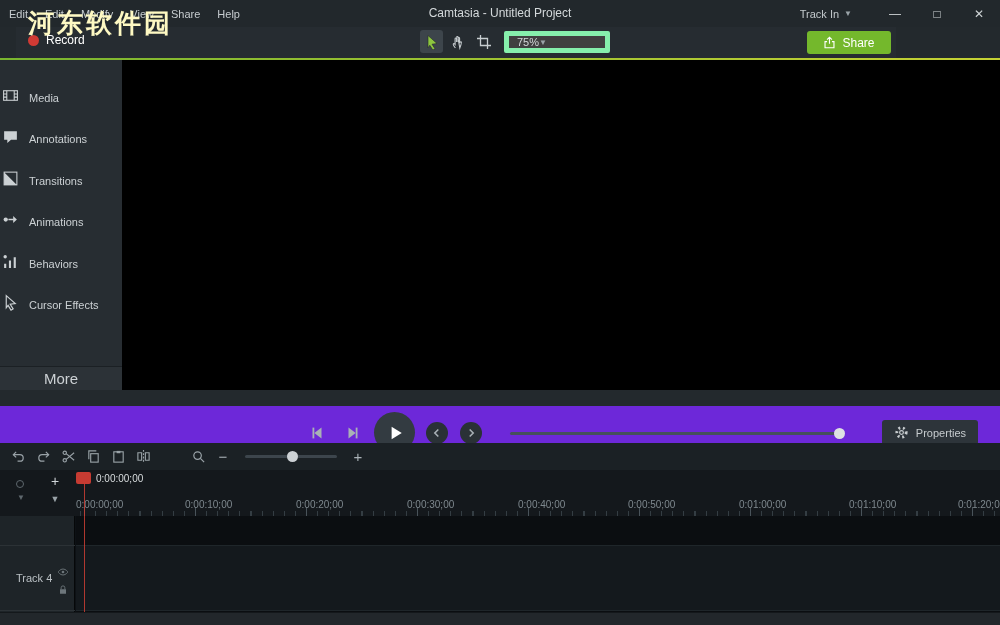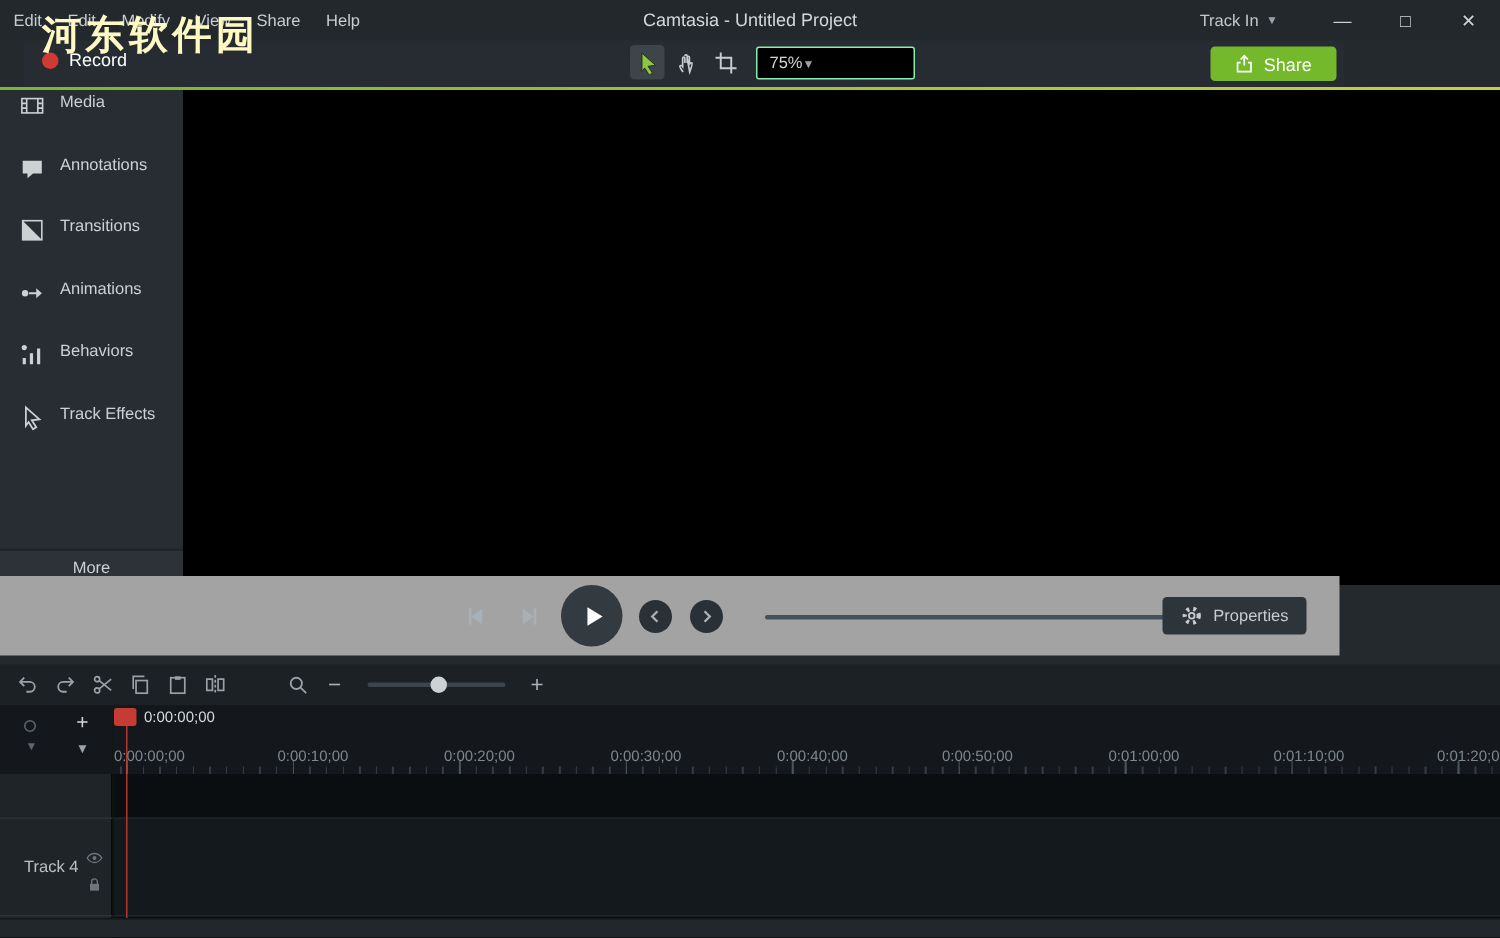--- a/index.html
+++ b/index.html
@@ -17,35 +17,35 @@
 .signin .caret{font-size:8px;color:#9aa3a8}
 .win-btn{width:42px;height:27px;display:flex;align-items:center;justify-content:center;font-size:12px;color:#cfd4d6;cursor:default}
 
 
 .toolbar{position:absolute;left:16px;top:27px;width:880px;height:31px;background:#262c31}
 .record{position:absolute;left:12px;top:6px;display:flex;align-items:center;gap:7px;color:#fff;font-size:12px}
 .record-dot{width:11px;height:11px;border-radius:50%;background:#d03a34}
 .tools{position:absolute;left:404px;top:3px;display:flex;gap:3px;color:#c7cdd0}
 .tool-btn{width:23px;height:23px;border-radius:3px;display:flex;align-items:center;justify-content:center}
 .tool-btn.selected{background:#3d454b}
-.zoom-select{position:absolute;left:488px;top:4px;width:106px;height:22px;background:#000000;border:1px solid #86efac;border-radius:2px;color:#d2d7d9;font-size:11px;display:flex;align-items:center;padding:0 8px}
+.zoom-select{position:absolute;left:488px;top:4px;width:106px;height:22px;background:#404040;border:5px solid #86efac;border-radius:2px;color:#d2d7d9;font-size:11px;display:flex;align-items:center;padding:0 8px}
 .zoom-select .caret{font-size:8px;color:#9aa3a8}
 .share-btn{position:absolute;right:5px;top:4px;width:84px;height:23px;background:#74b82c;border-radius:3px;color:#fff;font-size:12px;display:flex;align-items:center;justify-content:center;gap:6px}
 .hline{position:absolute;left:0;top:58px;width:1000px;height:2px;background:linear-gradient(90deg,#79b52f,#c6d234)}
 
 
 .canvas{position:absolute;left:122px;top:60px;width:878px;height:330px;background:#000}
 .sidebar{position:absolute;left:0;top:60px;width:122px;height:330px;background:#272d32}
 .side-items{padding-top:2px}
-.side-item{height:41.5px;display:flex;align-items:flex-start;gap:10px;padding-left:13px;color:#ccd1d4;font-size:11px;cursor:default}
+.side-item{height:41.5px;display:flex;align-items:flex-end;gap:10px;padding-left:2px;color:#ccd1d4;font-size:11px;cursor:default}
 .side-item svg{width:17px;height:17px;flex:none}
-.more{position:absolute;left:0;bottom:0;width:122px;height:24px;background:#2c3237;border-top:1px solid #1b2024;color:#ccd1d4;font-size:11px;display:flex;align-items:center;justify-content:center}
-
-
-.playbar{position:absolute;left:0;top:384px;width:893px;height:53px;background:#a3a3a3}
+.more{position:absolute;left:0;bottom:0;width:122px;height:24px;background:#2c3237;border-top:1px solid #1b2024;color:#ccd1d4;font-size:15px;display:flex;align-items:center;justify-content:center}
+
+
+.playbar{position:absolute;left:0;top:406px;width:1000px;height:53px;background:#6d28d9}
 .pb-btn{position:absolute;display:flex;align-items:center;justify-content:center;color:#a9b1b6}
 .step-back{left:306px;top:16px;width:22px;height:22px}
 .step-fwd{left:342px;top:16px;width:22px;height:22px}
 .play{left:374px;top:6px;width:41px;height:41px;border-radius:50%;background:#333b41}
 .jump-back{left:426px;top:16px;width:22px;height:22px;border-radius:50%;background:#2a3136}
 .jump-fwd{left:460px;top:16px;width:22px;height:22px;border-radius:50%;background:#2a3136}
 .seek{position:absolute;left:510px;top:26px;width:330px;height:3px;background:#46505a;border-radius:2px}
 .seek-handle{position:absolute;right:-5px;top:-4px;width:11px;height:11px;border-radius:50%;background:#dde1e3}
 .props-btn{position:absolute;right:22px;top:14px;height:25px;padding:0 12px;border-radius:3px;background:#2d343a;color:#c6cbce;font-size:11px;display:flex;align-items:center;gap:7px}
 
@@ -202,21 +202,21 @@
             </svg>
         </span>
         <span>Behaviors</span>
       </div>
       <div class="side-item">
         <span>
           <svg viewBox="0 0 16 16">
               <path d="M4 1.5l8.5 7.5-4.8.6 2.8 4.4-2 1.2-2.8-4.5L4 13z" fill="none" stroke="currentColor" stroke-width="1.1"></path>
             </svg>
         </span>
-        <span>Track Effects</span>
+        <span>Cursor Effects</span>
       </div>
     </div>
     <div class="more">More</div>
   </div>
 
   <div class="playbar">
     <div class="pb-btn step-back">
       <span>
         <svg width="18" height="18" viewBox="0 0 20 20">
             <path d="M6 4v12" stroke="currentColor" stroke-width="2"></path>

